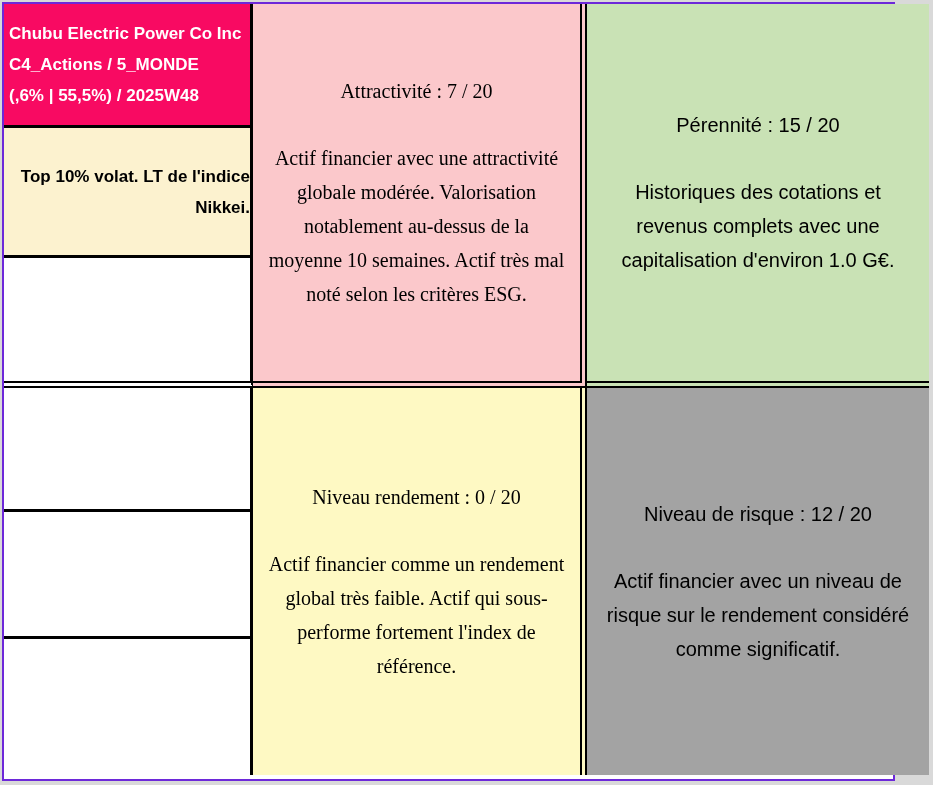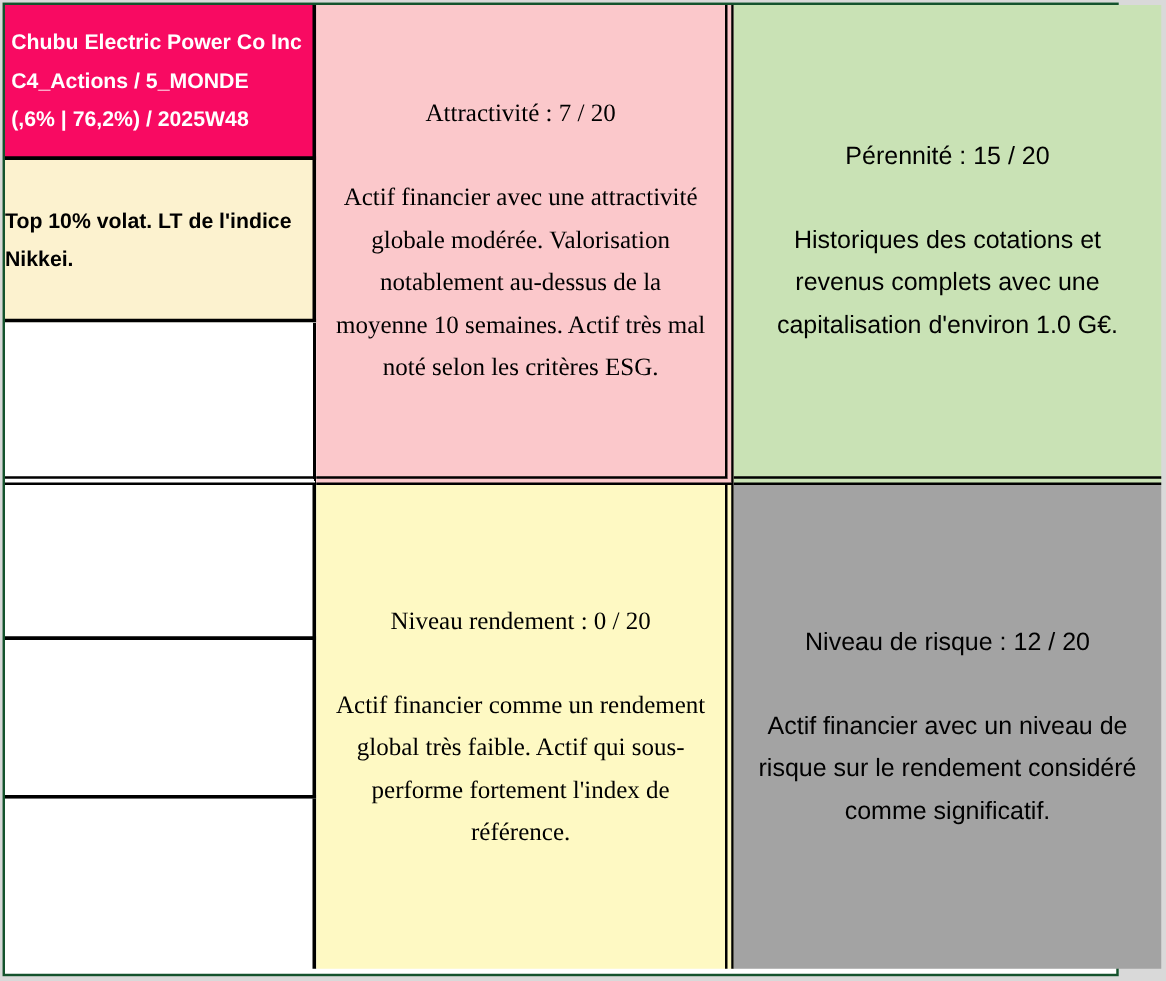--- a/index.html
+++ b/index.html
@@ -13,21 +13,21 @@
     background: #d9d9d9;
     overflow: hidden;
   }
 
   .grid-table {
     position: absolute;
     left: 2px;
     top: 2px;
     width: 893px;
     height: 779px;
-    border: 2px solid #14532d;
+    border: 2px solid #6d28d9;
     display: grid;
     grid-template-columns: 249px 334px 342px;
     grid-template-rows: 124px 130px 130px 124px 127px 136px;
     background: #ffffff;
   }
 
   .cell { overflow: hidden; }
 
   
   .c-title {
@@ -38,21 +38,21 @@
     padding-left: 5px; padding-right: 2px;
     color: #ffffff; font-weight: bold;
     font-size: 17px; line-height: 31px;
   }
   .c-title .hline { white-space: nowrap; }
 
   .c-note {
     grid-column: 1; grid-row: 2;
     border-right: 3px solid #000;
     border-bottom: 3px solid #000;
-    display: flex; flex-direction: column; justify-content: center; align-items: flex-start;
+    display: flex; flex-direction: column; justify-content: center; align-items: flex-end;
     color: #000; font-weight: bold;
     font-size: 17px; line-height: 31px;
     text-align: center;
   }
   .c-note .nline { white-space: nowrap; }
 
   .c-empty { background: #ffffff; border-right: 3px solid #000; }
   .c-e1 { grid-column: 1; grid-row: 3; border-bottom: 7px double #000; }
   .c-e2 { grid-column: 1; grid-row: 4; border-bottom: 3px solid #000; }
   .c-e3 { grid-column: 1; grid-row: 5; border-bottom: 3px solid #000; }
@@ -88,21 +88,21 @@
 </style>
 </head>
 <body>
 
 <div class="stage">
   <div class="grid-table">
 
     <div class="cell c-title" style="background-color: rgb(248, 10, 98);">
       <div class="hline">Chubu Electric Power Co Inc</div>
       <div class="hline">C4_Actions / 5_MONDE</div>
-      <div class="hline">(,6% | 76,2%) / 2025W48</div>
+      <div class="hline">(,6% | 55,5%) / 2025W48</div>
     </div>
 
     <div class="cell c-note" style="background-color: rgb(252, 242, 207);">
       <div class="nline">Top 10% volat. LT de l'indice</div>
       <div class="nline">Nikkei.</div>
     </div>
 
     <div class="cell c-empty c-e1"></div>
     <div class="cell c-empty c-e2"></div>
     <div class="cell c-empty c-e3"></div>

